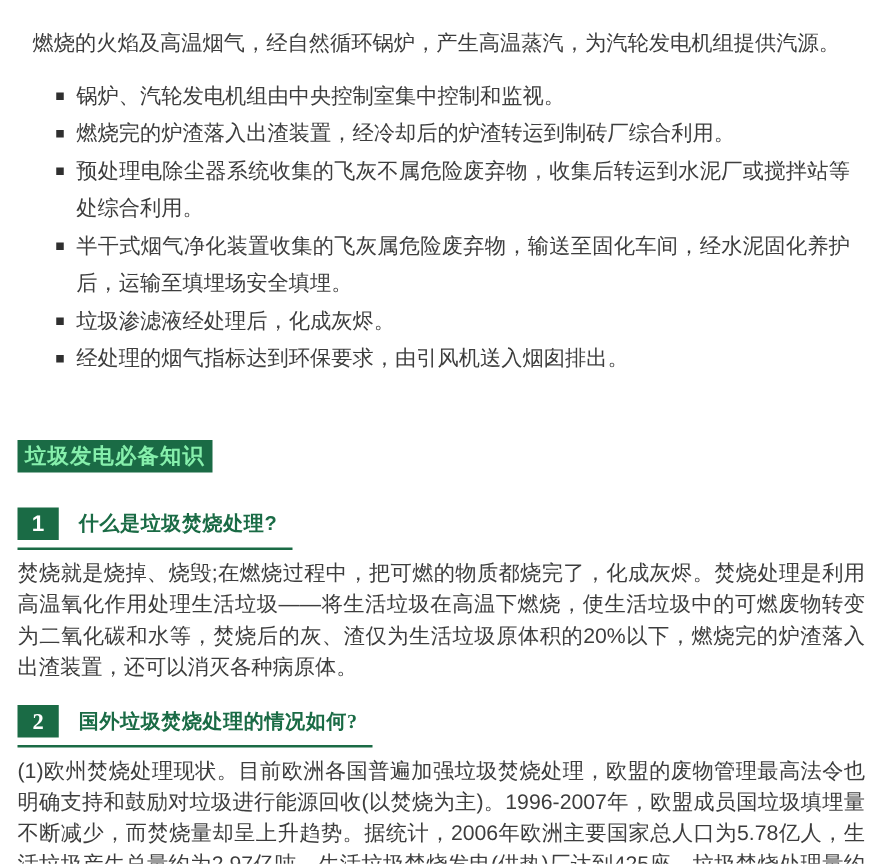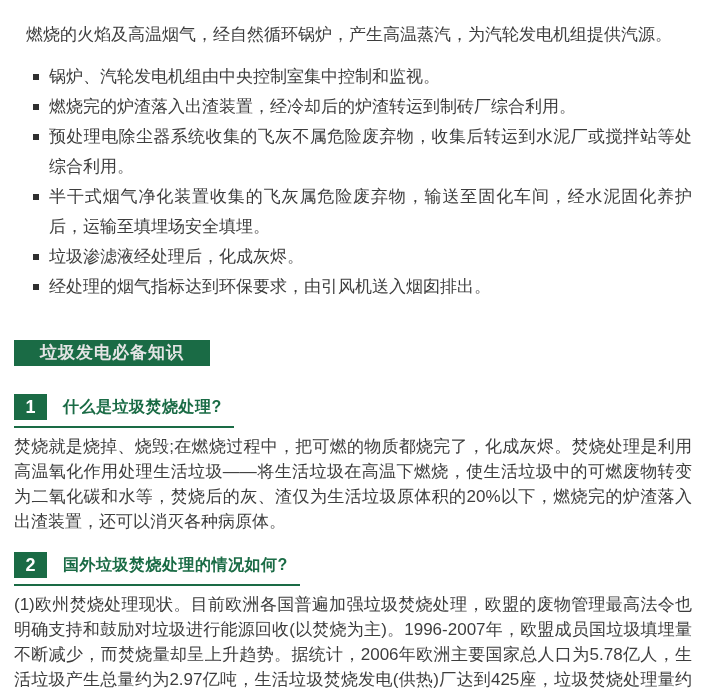--- a/index.html
+++ b/index.html
@@ -18,21 +18,21 @@
     padding:8px 14px 0 14px;
     font-size:17px;
   }
   .intro{
     margin:12px;
     line-height:30px;
     text-align:justify;
   }
   ul.points{
     list-style:none;
-    margin:0;
+    margin:12px;
     padding:0 0 0 19px;
   }
   ul.points li{
     position:relative;
     padding-left:16px;
     line-height:30px;
     text-align:justify;
   }
   ul.points li::before{
     content:"";
@@ -40,35 +40,36 @@
     left:0;
     top:12px;
     width:6px;
     height:6px;
     background:#2f2f2f;
   }
   .badge{
     display:inline-block;
     margin-top:38px;
     background:var(--accent);
-    color:#e5e5e5;
+    color:#86efac;
     font-weight:bold;
     font-size:17px;
     line-height:22px;
-    padding:2px 26px;
+    padding:2px 6px;
     letter-spacing:1px;
   }
   .section-heading{
     display:inline-block;
     border-bottom:2px solid var(--accent);
     padding:0 12px 6px 0;
     margin-top:28px;
   }
   .section-heading.second{
     margin-top:18px;
+    font-family:Liberation Serif, serif;
   }
   .num-box{
     display:inline-block;
     width:33px;
     height:26px;
     background:var(--accent);
     color:#ffffff;
     font-weight:bold;
     font-size:18px;
     line-height:26px;

